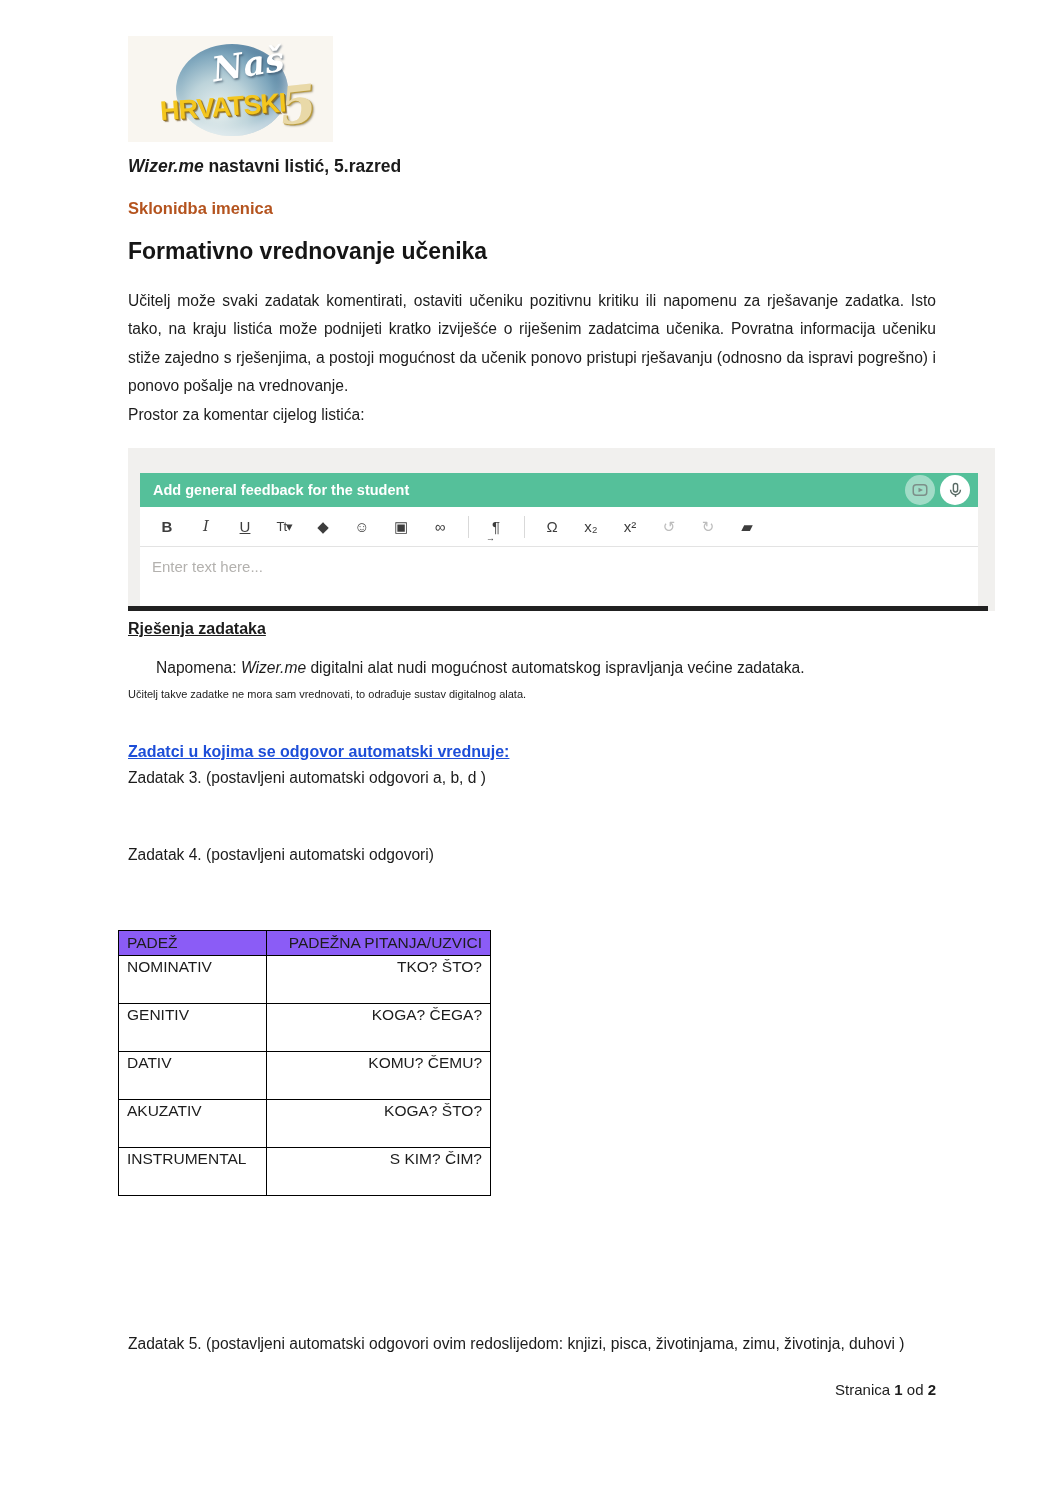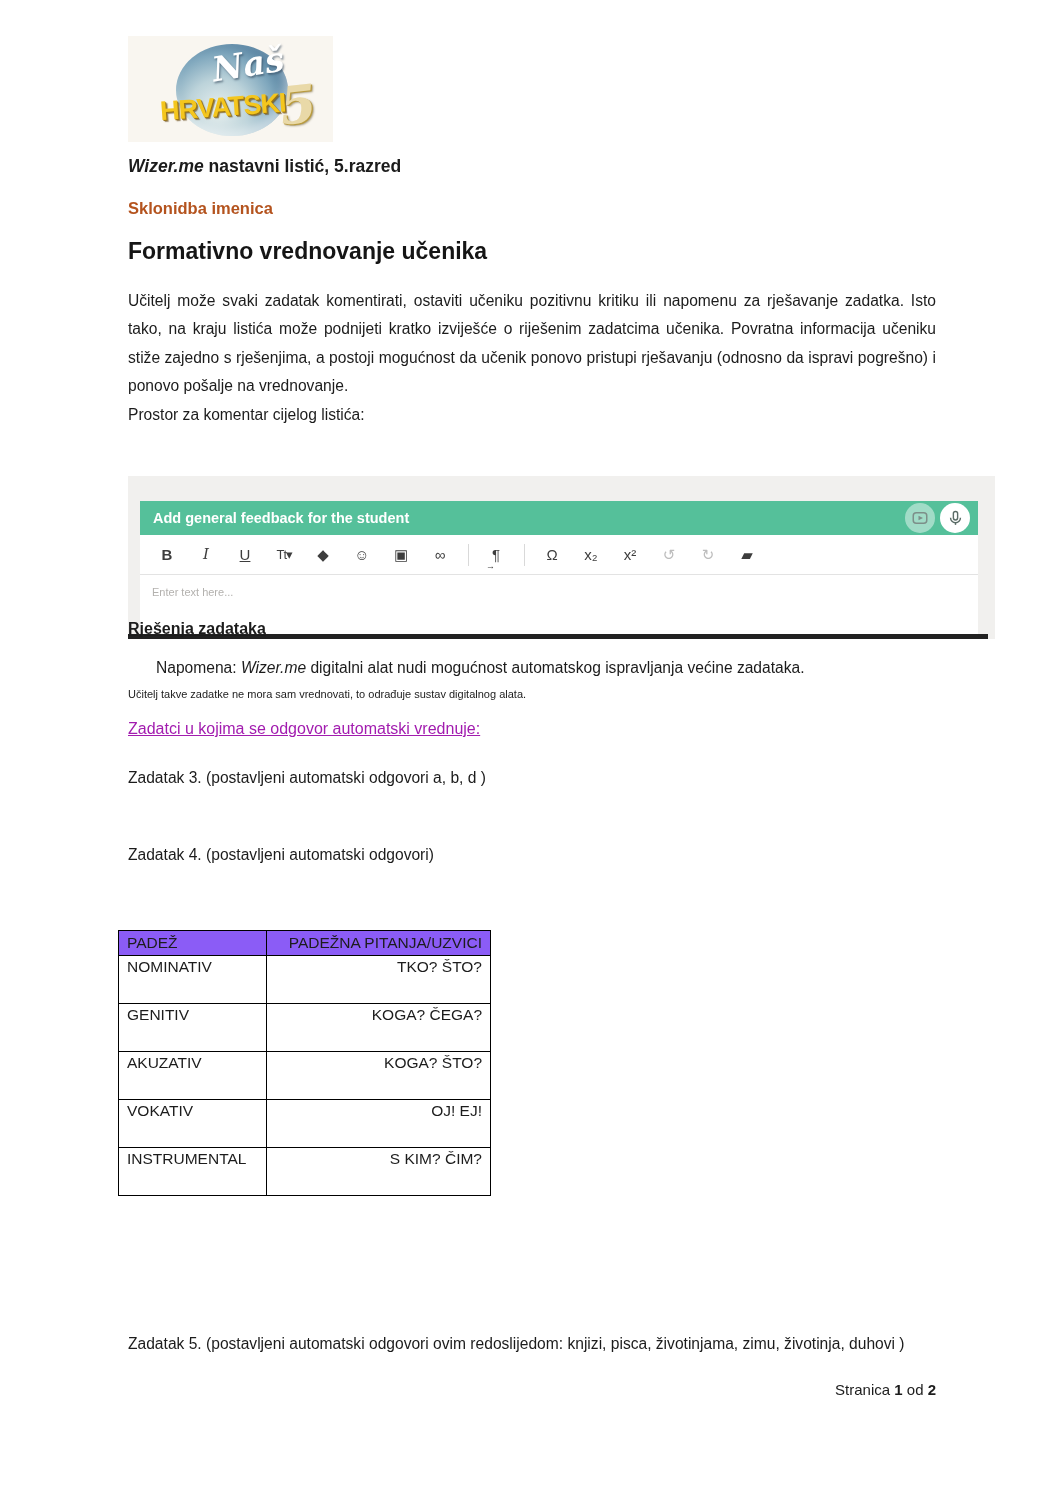--- a/index.html
+++ b/index.html
@@ -39,21 +39,21 @@
 
   
   .doc-title { left:128px; top:156px; font-size:17.5px; font-weight:bold; }
   .doc-title .it { font-style:italic; }
   .doc-subtitle { left:128px; top:199px; font-size:16.5px; font-weight:bold; color:#b4531e; }
   .doc-h1 { left:128px; top:238px; font-size:23px; font-weight:bold; color:#151515; }
   .intro-para { left:128px; top:287px; width:808px; font-size:15.6px; line-height:28.4px; text-align:justify; }
   .comment-label { left:128px; top:406px; font-size:15.6px; }
 
   
-  .shot { left:128px; top:448px; width:867px; height:163px; background:#f1f0ee;margin-top:28px; }
+  .shot { left:128px; top:448px; width:867px; height:163px; background:#f1f0ee; }
   .shot-bottom-line { position:absolute; left:0; bottom:0; width:calc(100% - 7px); height:5px; background:#212121; }
   .fw { position:absolute; left:12px; top:25px; width:838px; background:#ffffff; }
   .fw-header {
     height:34px; background:#55c09a; display:flex; align-items:center;
     padding:0 8px 0 13px; color:#ffffff; font-weight:bold; font-size:14.5px;
   }
   .fw-header-spacer { flex:1; }
   .fw-circle {
     width:30px; height:30px; border-radius:50%; display:flex; align-items:center;
     justify-content:center; margin-left:5px; cursor:pointer;
@@ -68,28 +68,28 @@
     min-width:22px; text-align:center; font-size:15px; margin-right:17px;
     cursor:pointer; position:relative; line-height:1;
   }
   .tb-bold { font-weight:bold; }
   .tb-italic { font-style:italic; font-family:"DejaVu Serif", serif; }
   .tb-underline { text-decoration:underline; }
   .tb-font-size { font-size:13px; letter-spacing:-1px; }
   .tb-paragraph-direction::after { content:"\2192"; position:absolute; left:1px; bottom:-9px; font-size:9px; }
   .tb-divider { width:1px; height:22px; background:#d9d9d9; margin:0 16px 0 0; }
   .tb-disabled { color:#bdbdbd; }
-  .fw-textarea { height:59px; padding:11px 12px; font-size:11px; color:#b3b1ae; }
+  .fw-textarea { height:59px; padding:11px 12px; font-size:15px; color:#b3b1ae; }
 
   
   .solutions-heading { left:128px; top:620px; font-size:16px; font-weight:bold; text-decoration:underline; }
   .note-1 { left:128px; top:659px; font-size:15.6px;margin-left:28px; }
   .note-1 .it { font-style:italic; }
   .note-2 { left:128px; top:688px; font-size:11px; }
-  .auto-heading { left:128px; top:720px; font-size:16px; font-weight:normal; color:#a21caf; text-decoration:underline; }
+  .auto-heading { left:128px; top:743px; font-size:16px; font-weight:bold; color:#1d4ed8; text-decoration:underline; }
   .task { left:128px; font-size:15.6px; }
   .task-3 { top:769px; }
   .task-4 { top:846px; }
   .task-5 { top:1329px; width:816px; line-height:29px; }
 
   
   .decl-table { left:118px; top:930px; border-collapse:collapse; }
   .decl-table th, .decl-table td {
     border:1.5px solid #000000; font-size:15.5px; text-align:left;
     padding:2px 8px; font-weight:normal;
@@ -184,26 +184,26 @@
   <tbody>
       <tr>
         <td class="c1">NOMINATIV</td>
         <td class="c2">TKO? ŠTO?</td>
       </tr>
       <tr>
         <td class="c1">GENITIV</td>
         <td class="c2">KOGA? ČEGA?</td>
       </tr>
       <tr>
+        <td class="c1">DATIV</td>
+        <td class="c2">KOMU? ČEMU?</td>
+      </tr>
+      <tr>
         <td class="c1">AKUZATIV</td>
         <td class="c2">KOGA? ŠTO?</td>
-      </tr>
-      <tr>
-        <td class="c1">VOKATIV</td>
-        <td class="c2">OJ! EJ!</td>
       </tr>
       <tr>
         <td class="c1">INSTRUMENTAL</td>
         <td class="c2">S KIM? ČIM?</td>
       </tr>
     </tbody>
 </table>
 
 <div class="abs task task-5">Zadatak 5. (postavljeni automatski odgovori ovim redoslijedom: knjizi, pisca, životinjama, zimu, životinja, duhovi )</div>
 

